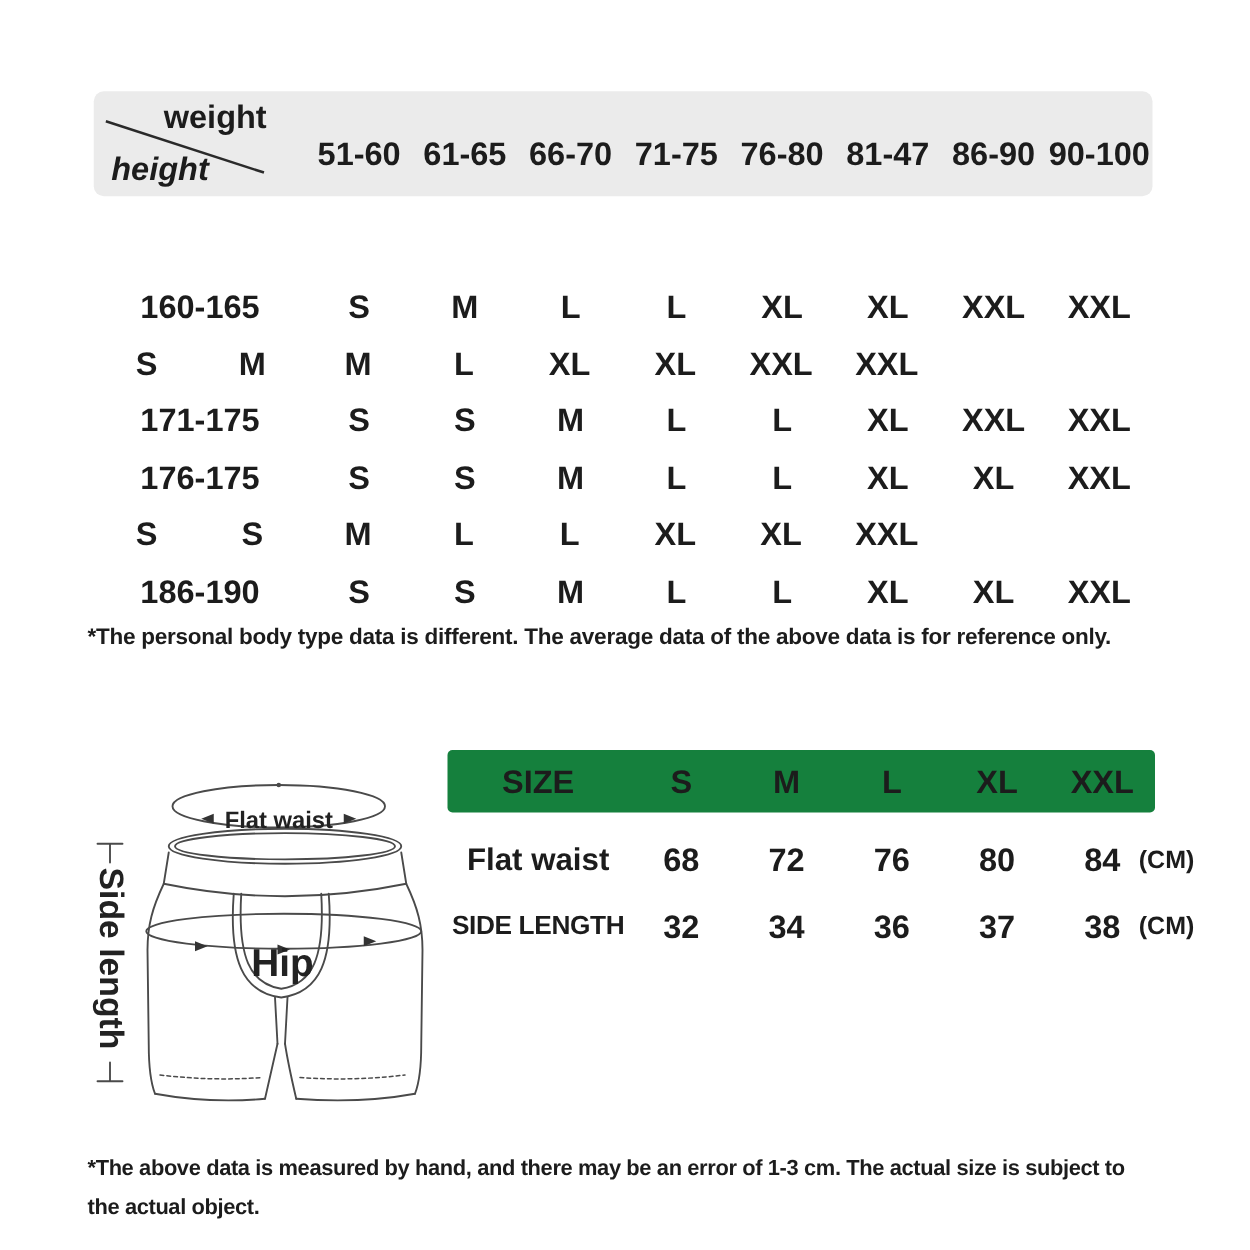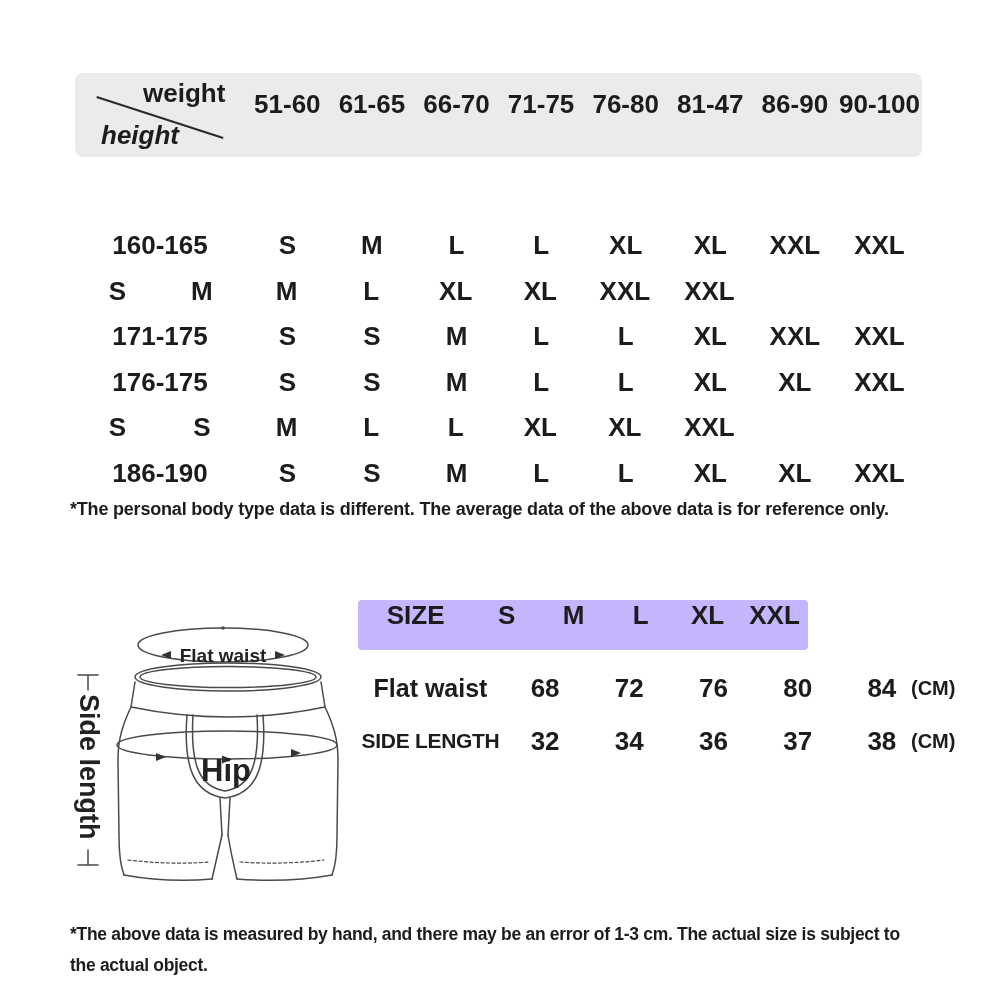--- a/index.html
+++ b/index.html
@@ -6,41 +6,41 @@
   .page{position:relative;width:1000px;height:1000px;background:#ffffff;overflow:hidden;
         font-family:"Liberation Sans",sans-serif;color:#1c1c1c;}
 
   
   .units{position:absolute;top:31px;right:85px;display:flex;gap:32px;
          font-size:26px;font-weight:700;white-space:nowrap;}
 
   
   .band1{position:absolute;left:75px;top:73px;width:847px;height:84px;
          background:#ebebeb;border-radius:8px;}
-  .corner{position:absolute;left:0;top:0;width:170px;height:60px;margin-left:12px;}
+  .corner{position:absolute;left:0;top:0;width:170px;height:60px;}
   .corner .w{position:absolute;left:56px;top:5px;font-size:26px;font-weight:700;}
   .corner .h{position:absolute;left:14px;top:47px;font-size:26px;font-weight:700;font-style:italic;}
   .corner .diag{position:absolute;left:10px;top:23px;width:133px;height:2px;background:#2a2a2a;
                 transform:rotate(18deg);transform-origin:0 0;}
-  .headcells{position:absolute;left:170px;top:0;height:84px;display:flex;
+  .headcells{position:absolute;left:170px;top:0;height:84px;display:flex;align-items:center;
              padding-top:16px;box-sizing:border-box;}
   .hcell{width:84.6px;text-align:center;font-size:26px;font-weight:700;}
 
   
   .t1rows{position:absolute;left:75px;top:187px;width:847px;margin-top:36px;}
   .t1row{display:flex;height:45.5px;align-items:center;}
   .t1label{width:170px;text-align:center;font-size:26px;font-weight:700;}
   .t1cell{width:84.6px;text-align:center;font-size:26px;font-weight:700;}
 
   .note1{position:absolute;left:70px;top:499px;font-size:18px;font-weight:700;
          letter-spacing:-0.2px;white-space:nowrap;}
 
   
-  .band2{position:absolute;left:358px;top:600px;width:450px;height:50px;background:#c4b5fd;
-         border-radius:4px;display:flex;align-items:flex-start;}
+  .band2{position:absolute;left:358px;top:600px;width:566px;height:50px;background:#15803d;
+         border-radius:4px;display:flex;align-items:center;}
   .t2label{width:145px;text-align:center;font-size:26px;font-weight:700;}
   .t2cell{width:84.2px;text-align:center;font-size:26px;font-weight:700;}
   .t2row{position:absolute;left:358px;width:566px;height:50px;display:flex;align-items:center;}
   .r1{top:663px;}
   .r2{top:716px;}
   .r1 .t2label{font-size:25px;}
   .r2 .t2label{font-size:21px;letter-spacing:-0.3px;}
   .cm{position:absolute;left:911px;height:50px;display:flex;align-items:center;
       font-size:20px;font-weight:700;}
   .cm1{top:663px;} .cm2{top:716px;}

